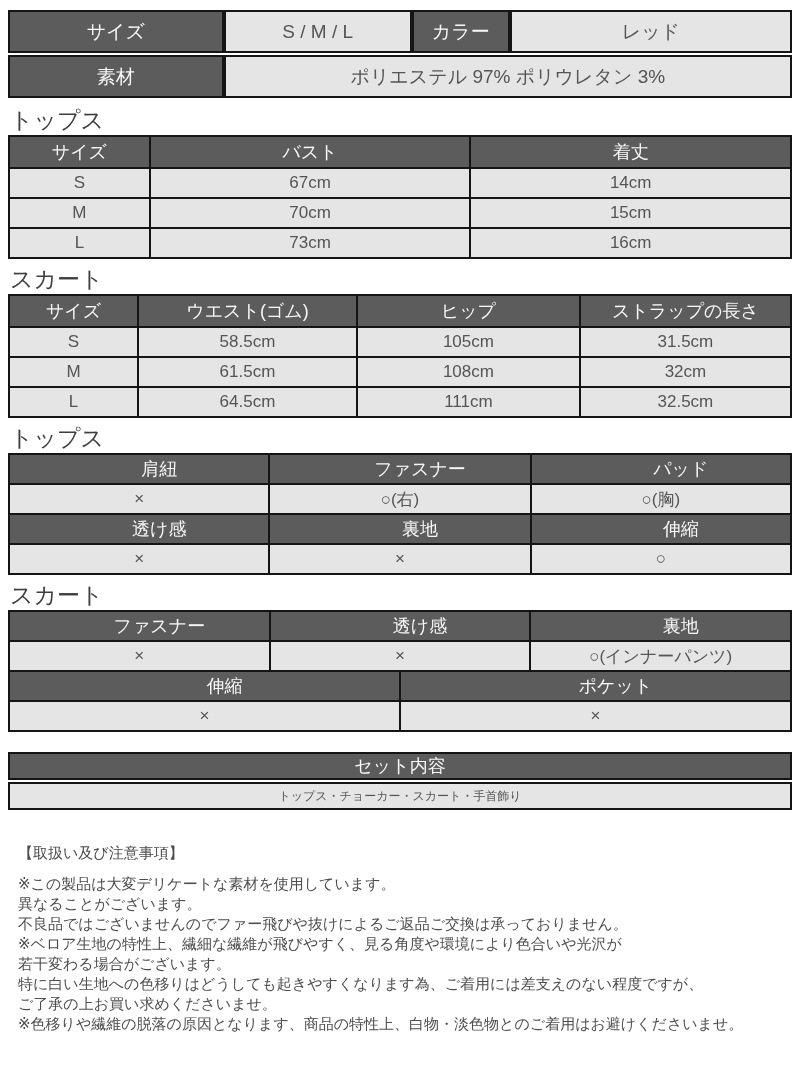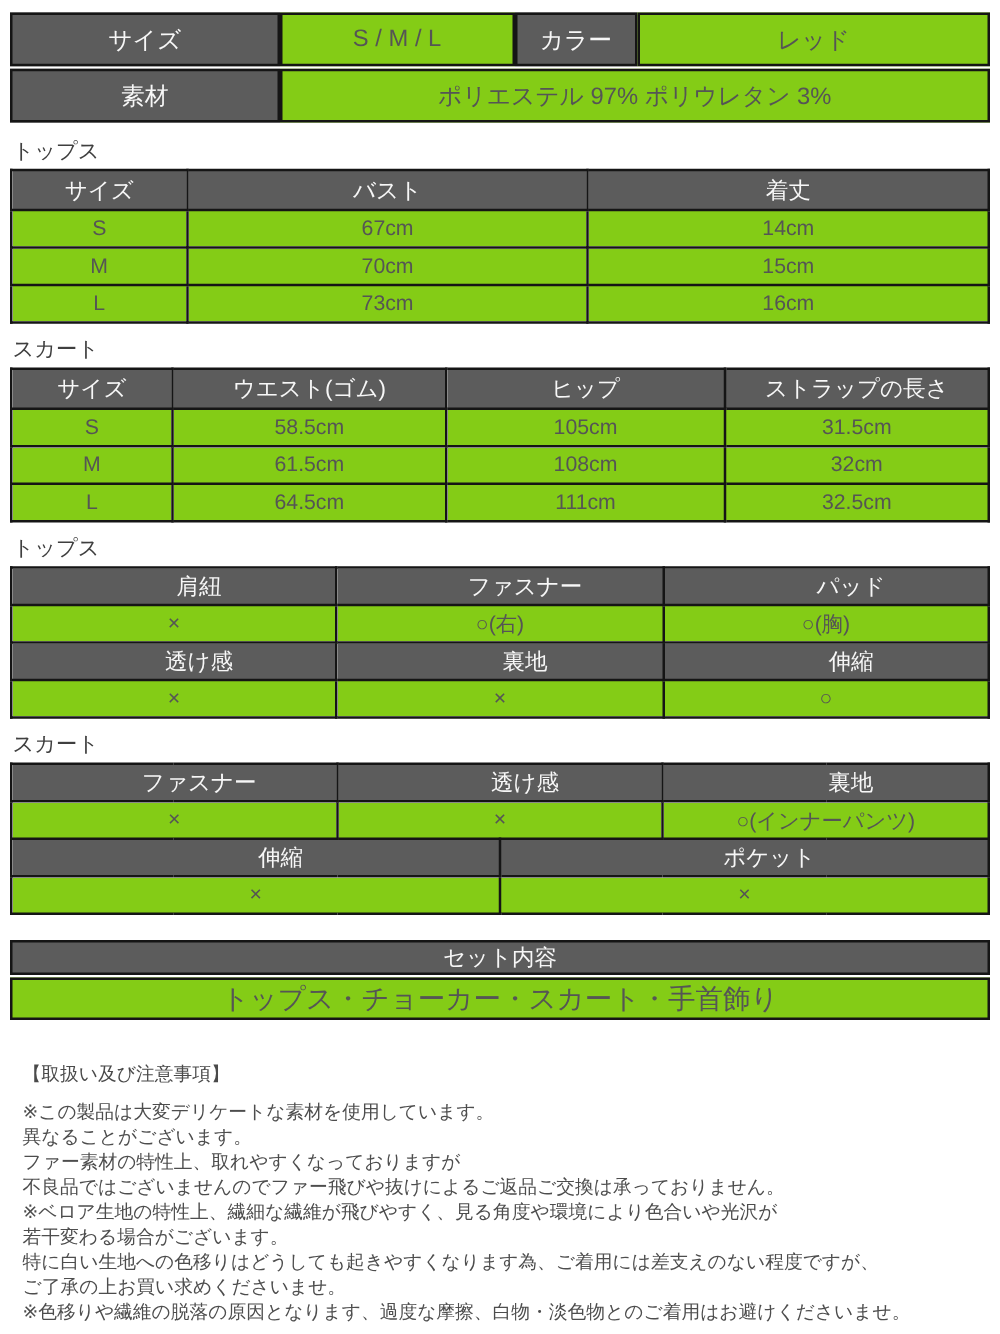--- a/index.html
+++ b/index.html
@@ -26,36 +26,36 @@
     padding: 0 4px;
     overflow: hidden;
     white-space: nowrap;
   }
   th {
     background: #5c5c5c;
     color: #f7f7f7;
     font-weight: normal;
     margin-left: 48px;
   }
-  td { background: #84cc16; color: #555555; }
+  td { background: #e5e5e5; color: #555555; }
 
   
   .tbl-spaced { border-collapse: separate; border-spacing: 0 2px; }
   .tbl-spaced th, .tbl-spaced td { border-width: 2px; }
 
   .tbl-spec  th, .tbl-spec  td { height: 43px; font-size: 19px; }
   .tbl-size  th { height: 32px; font-size: 18px; }
   .tbl-size  td { height: 30px; font-size: 17px; }
   .tbl-feat  th { height: 30px; font-size: 18px; padding-left: 44px; }
   .tbl-feat  td { height: 30px; font-size: 17px; }
   .tbl-set   th { height: 28px; font-size: 18px; }
-  .tbl-set   td { height: 28px; font-size: 22px; margin-left: 48px; }
+  .tbl-set   td { height: 28px; font-size: 12px; margin-left: 48px; }
 
   .section-label {
-    font-size: 17px;
+    font-size: 23px;
     color: #3f3f3f;
     margin: 9px 0 3px 2px;
     line-height: 23px;
   }
   .gap-set { margin-top: 18px; }
 
   .notes-heading {
     font-size: 15px;
     color: #4a4a4a;
     margin: 32px 0 11px 10px;
@@ -232,22 +232,21 @@
     <tr>
       <td>トップス・チョーカー・スカート・手首飾り</td>
     </tr>
   </tbody>
     </table>
 
   <div class="notes-heading">【取扱い及び注意事項】</div>
   <div class="notes-block">
     <div class="note-line">※この製品は大変デリケートな素材を使用しています。</div>
     <div class="note-line">異なることがございます。</div>
-    <div class="note-line">ファー素材の特性上、取れやすくなっておりますが</div>
     <div class="note-line">不良品ではございませんのでファー飛びや抜けによるご返品ご交換は承っておりません。</div>
     <div class="note-line">※ベロア生地の特性上、繊細な繊維が飛びやすく、見る角度や環境により色合いや光沢が</div>
     <div class="note-line">若干変わる場合がございます。</div>
     <div class="note-line">特に白い生地への色移りはどうしても起きやすくなります為、ご着用には差支えのない程度ですが、</div>
     <div class="note-line">ご了承の上お買い求めくださいませ。</div>
-    <div class="note-line">※色移りや繊維の脱落の原因となります、過度な摩擦、白物・淡色物とのご着用はお避けくださいませ。</div>
+    <div class="note-line">※色移りや繊維の脱落の原因となります、商品の特性上、白物・淡色物とのご着用はお避けくださいませ。</div>
   </div>
 
 </div>
 
 </body></html>

